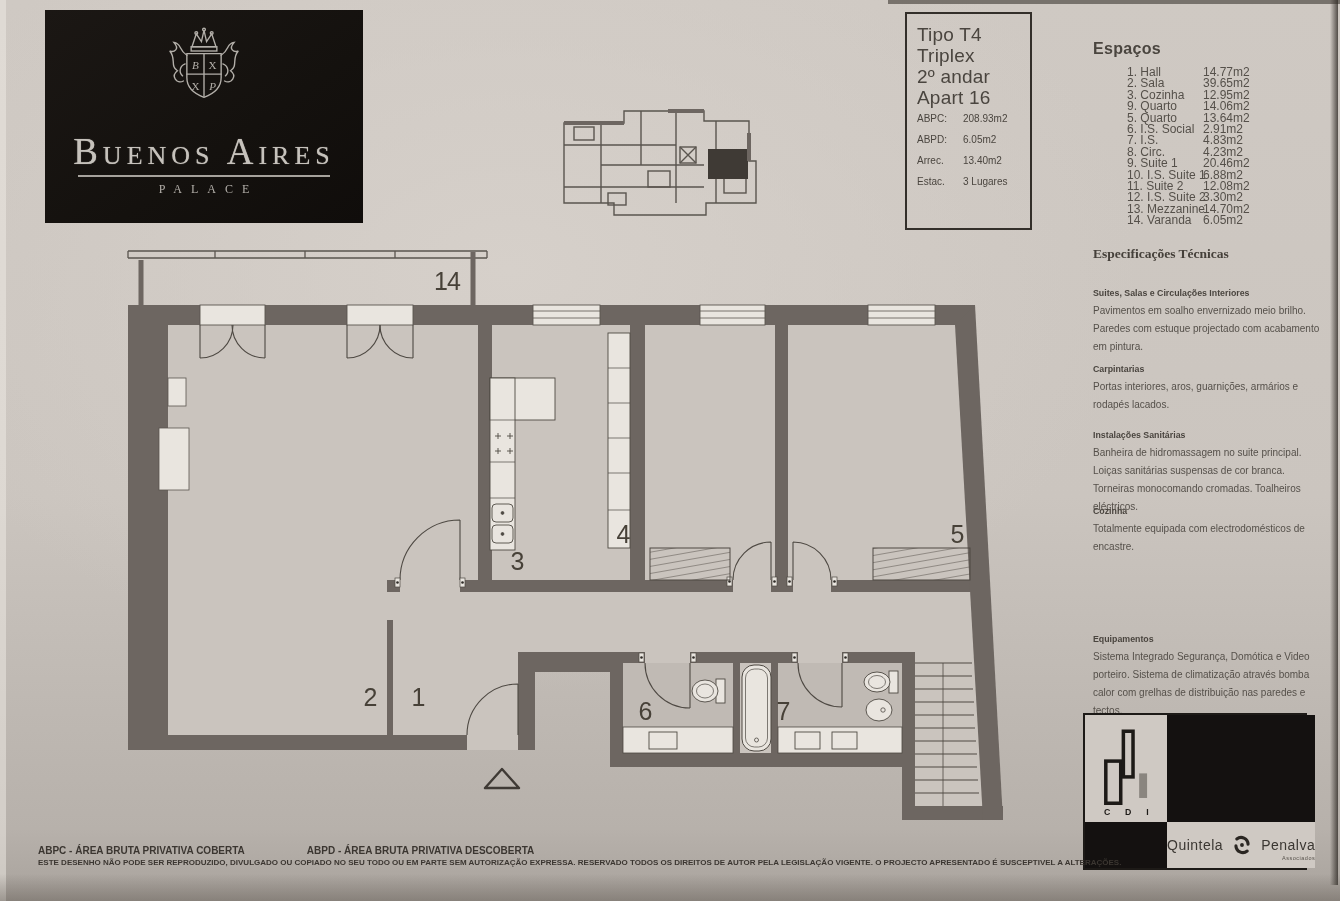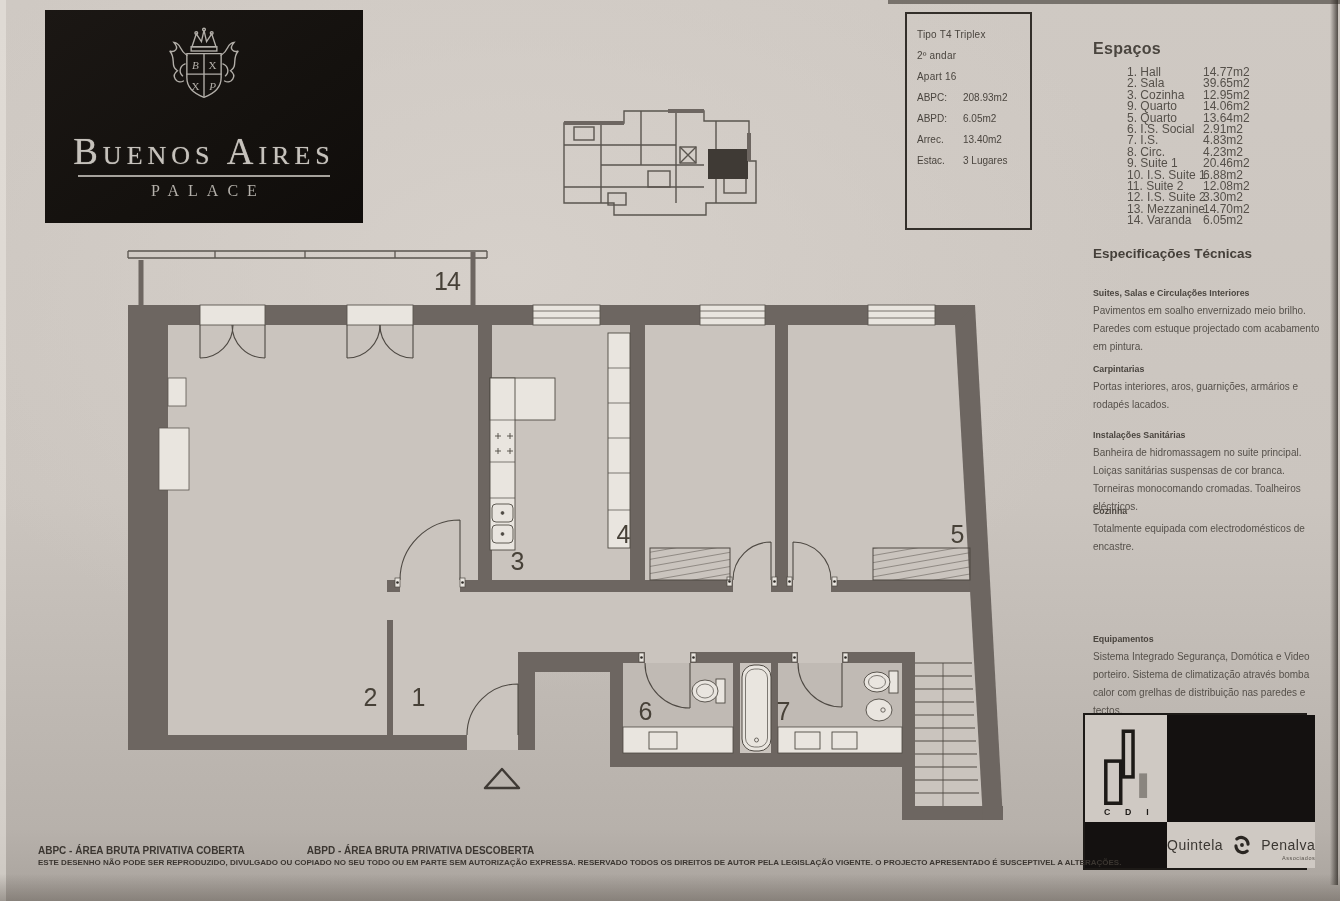--- a/index.html
+++ b/index.html
@@ -18,37 +18,37 @@
   .edge-bottom{left:0;top:874px;width:1340px;height:27px;
     background:linear-gradient(180deg,rgba(86,79,72,0),rgba(86,79,72,.4));}
   
   .logo-box{left:45px;top:10px;width:318px;height:213px;
     background:linear-gradient(145deg,#1b1714,#14110e 60%,#100d0b);
     display:flex;flex-direction:column;align-items:center;justify-content:flex-start;}
   .crest{margin-top:16px;}
   .brand-name{font-family:"Liberation Serif",serif;font-variant-caps:small-caps;
     font-size:37px;letter-spacing:5px;color:#c6c2bc;line-height:1;margin-top:21px;text-shadow:0 0 1px #8b8781;}
   .brand-rule{width:252px;height:2px;background:#a6a29c;margin-top:5px;}
-  .brand-sub{font-family:"Liberation Serif",serif;font-size:16px;letter-spacing:9px;
+  .brand-sub{font-family:"Liberation Serif",serif;font-size:12px;letter-spacing:9px;
     color:#b4b0aa;margin-top:5px;padding-left:9px;}
   
   .info-box{left:905px;top:12px;width:127px;height:218px;border:2px solid #332f2a;
     box-sizing:border-box;padding:10px 0 0 10px;color:#4a453f;}
-  .info-type{font-size:10px;line-height:21px;letter-spacing:.2px;}
+  .info-type{font-size:19px;line-height:21px;letter-spacing:.2px;}
   .info-areas{font-size:10px;}
   .info-row{display:flex;line-height:21px;}
   .info-row .lbl{width:46px;}
   .info-row .val{flex:1;}
   
   .espacos-title{left:1093px;top:40px;font-size:16px;font-weight:bold;letter-spacing:.3px;color:#4a453f;}
   .espacos-list{left:1127px;top:67px;width:180px;font-size:12px;color:#55504a;}
   .esp-row{display:flex;line-height:11.4px;}
   .esp-row .n{width:76px;white-space:nowrap;}
   .esp-row .a{flex:1;white-space:nowrap;}
-  .specs-title{left:1093px;top:246px;font-size:13.5px;font-weight:bold;color:#45403a;}
+  .specs-title{left:1093px;top:246px;font-size:13.5px;font-weight:bold;color:#45403a;font-family:Liberation Serif, serif;}
   .spec{left:1093px;width:228px;color:#55504a;}
   .spec h4{margin:0 0 4px 0;font-size:8.8px;font-weight:bold;color:#4a453f;}
   .spec p{margin:0;font-size:10px;line-height:18px;}
   
   .brand-block{left:1083px;top:713px;width:224px;height:157px;border:2px solid #1d1a17;
     box-sizing:border-box;display:grid;grid-template-columns:82px 1fr;grid-template-rows:107px 1fr;}
   .cell-dark{background:#141110;}
   .cell-light{background:#cfc9c3;}
   .cdi-cell{display:flex;align-items:center;justify-content:center;}
   .qp-cell{display:flex;align-items:center;justify-content:center;gap:6px;}

